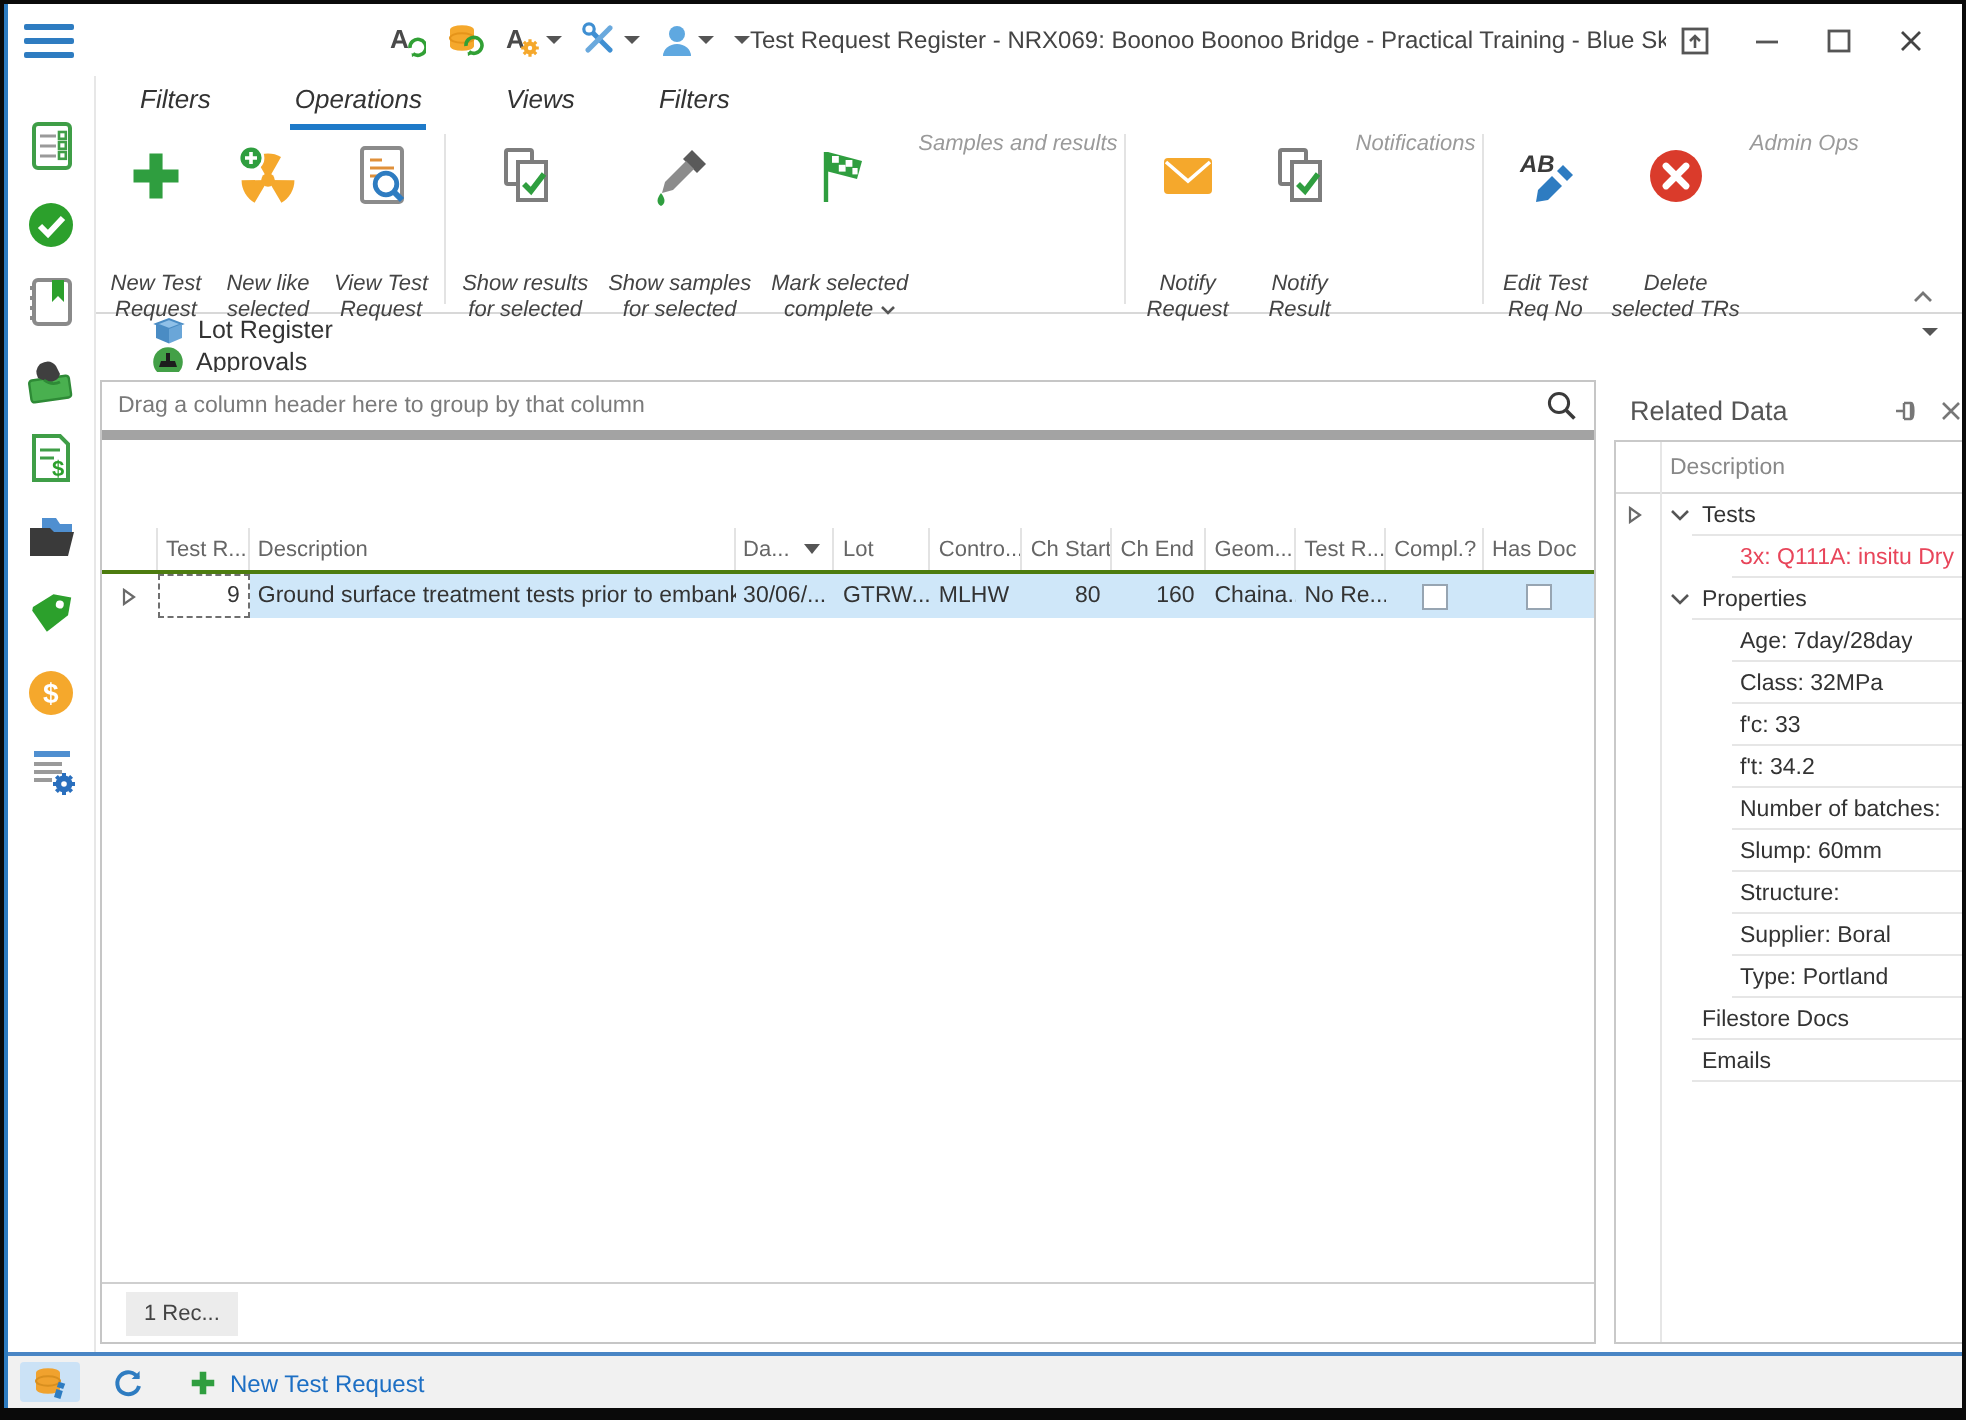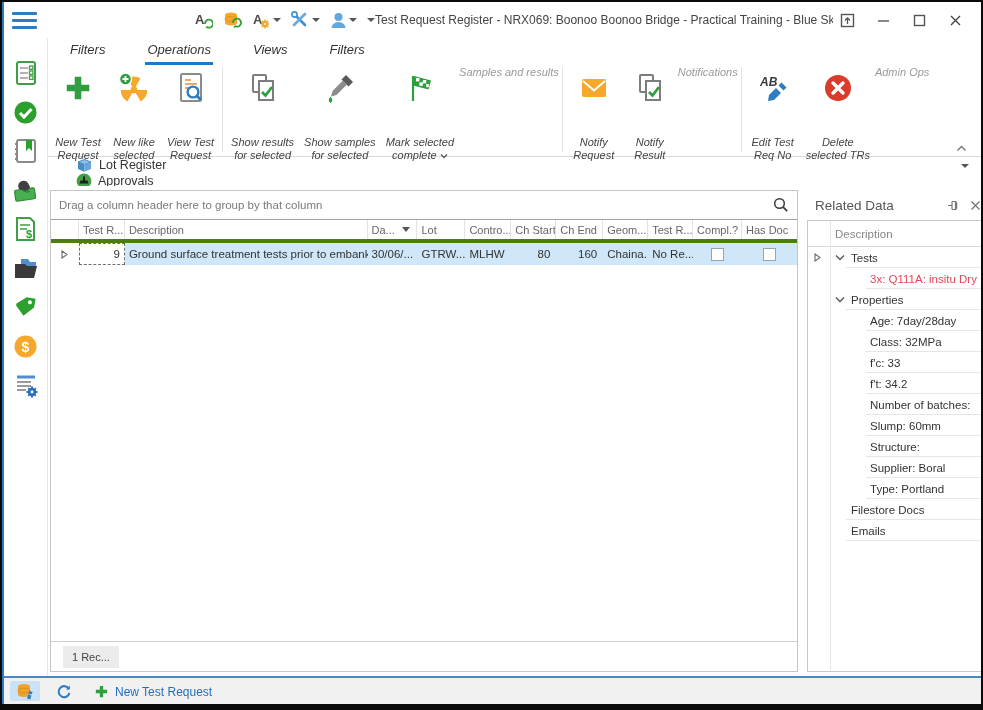--- a/index.html
+++ b/index.html
@@ -40,23 +40,23 @@
   
   .doctabs { position:absolute; left:46px; right:0; top:155px; height:29px; display:flex; align-items:stretch; padding-left:12px;flex-direction:column; }
   .dtab { display:flex; align-items:center; gap:6px; padding:0 16px; font-size:12.5px; color:#333; cursor:pointer; }
   .dtab.active { background:#d8ecfb; }
   .dtab .tclose { color:#7f98aa; font-size:12px; margin-left:4px; cursor:pointer; }
   .dtabs-caret { position:absolute; right:12px; top:11px; }
 
   
   .content { position:absolute; left:46px; right:0; top:184px; bottom:28px; display:flex; padding:4px 8px 4px 2px; gap:9px; background:#fff; }
   .grid-panel { width:748px; border:1px solid #c6c6c6; display:flex; flex-direction:column; background:#fff; }
-  .groupbar { height:29px; border-bottom:1px solid #a3a3a3; display:flex; align-items:center; padding:0 8px; color:#7a7a7a; font-size:11.5px; }
+  .groupbar { height:29px; border-bottom:5px solid #a3a3a3; display:flex; align-items:center; padding:0 8px; color:#7a7a7a; font-size:11.5px; }
   .groupbar .hint { flex:1; }
-  .gheader { height:23px; display:flex; border-bottom:4px solid #4d7c0f; color:#666; font-size:11px; }
+  .gheader { height:23px; display:flex; border-bottom:2px solid #4d7c0f; color:#666; font-size:11px;margin-top:44px; }
   .gh { display:flex; align-items:center; padding:0 4px; border-right:1px solid #e3e3e3; overflow:hidden; white-space:nowrap; }
   .gh.noborder { border-right:none; }
   .sort-caret { width:0; height:0; border-left:4px solid transparent; border-right:4px solid transparent; border-top:5px solid #555; margin-left:auto; margin-right:2px; }
   .grow { height:22px; display:flex; font-size:11.5px; color:#333; }
   .gc { display:flex; align-items:center; padding:0 4px; overflow:hidden; white-space:nowrap; background:#cfe7f9; }
   .gc.white { background:#fff; }
   .gc.focus { background:#fff; border:1px dashed #6f6f6f; justify-content:flex-end; }
   .gc.num { justify-content:flex-end; padding-right:6px; }
   .gc.center { justify-content:center; }
   .checkbox { width:13px; height:13px; background:#fff; border:1px solid #97a5b2; }

